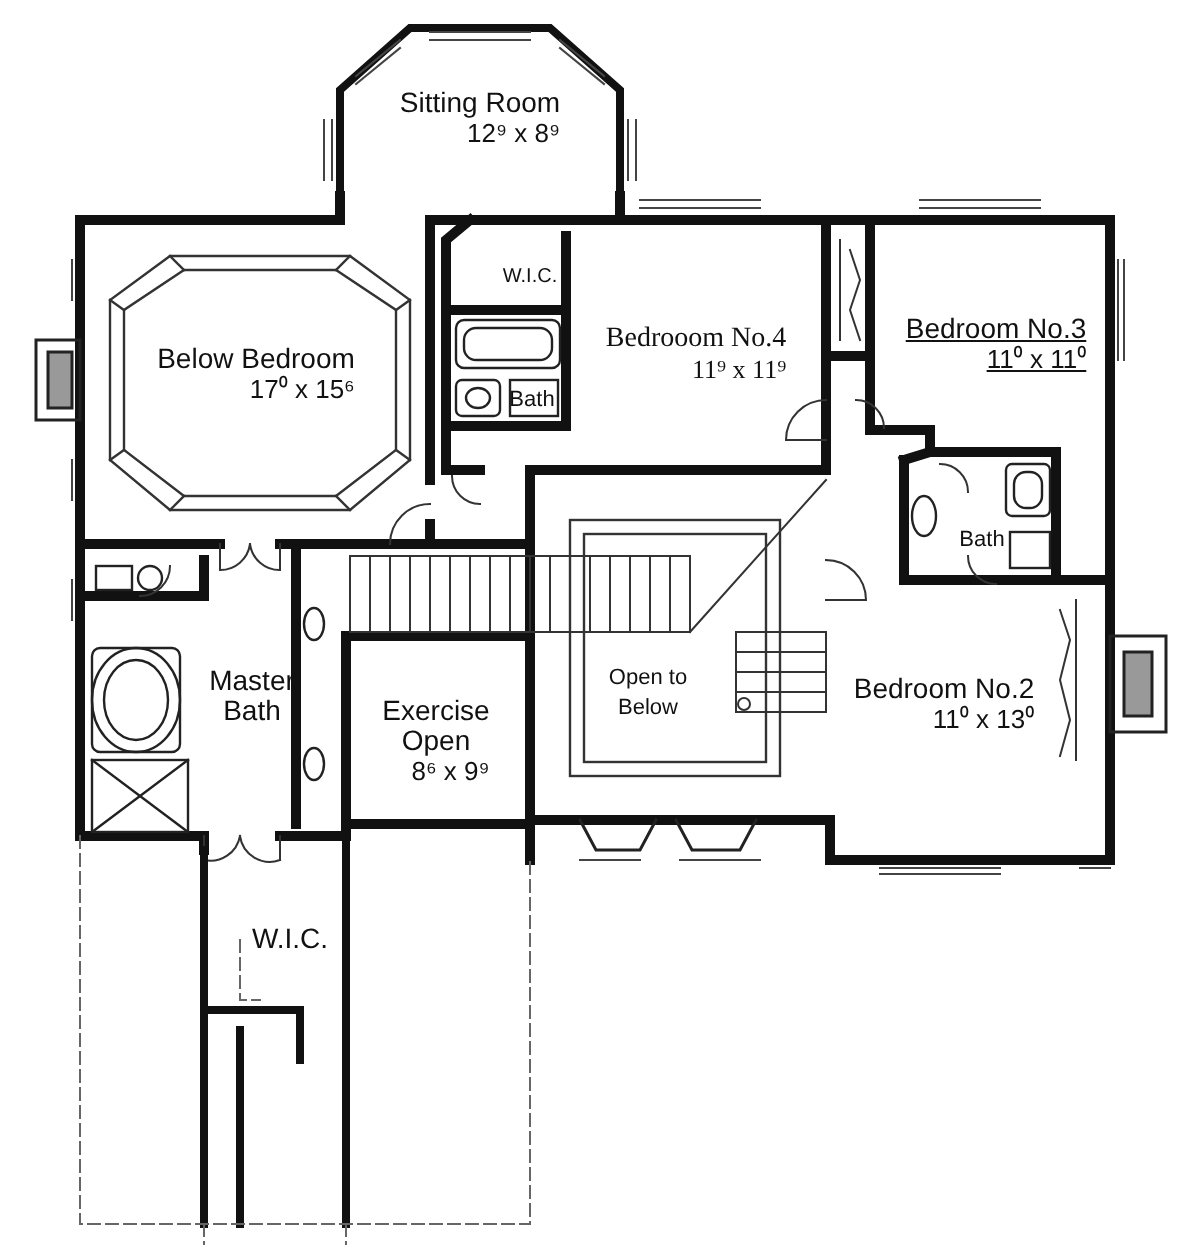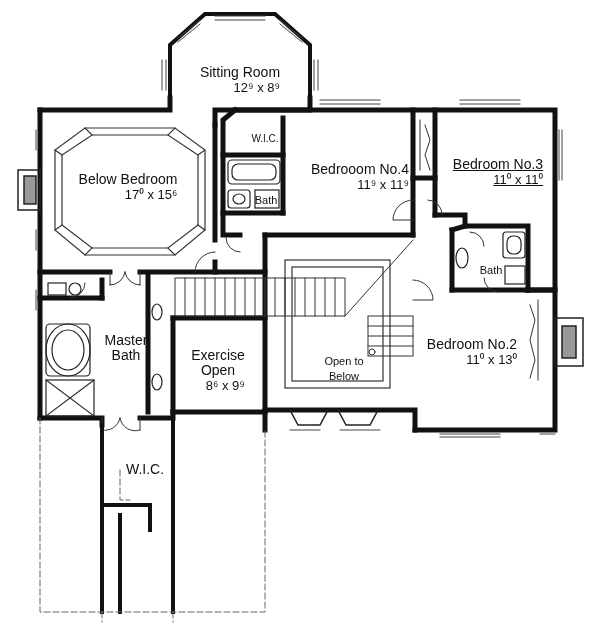--- a/index.html
+++ b/index.html
@@ -207,31 +207,31 @@
     </g>
     <g stroke-width="1" stroke="#666" stroke-dasharray="6,3">
       <polyline points="40,418 40,612 265,612 265,430"></polyline>
       <line x1="102" y1="612" x2="102" y2="622"></line>
       <line x1="173" y1="612" x2="173" y2="622"></line>
       <polyline points="120,470 120,500 130,500"></polyline>
     </g>
   </g>
 </svg>
 
-<div class="label" style="left:240px; top:44px;margin-top:21px;">
+<div class="label" style="left:240px; top:44px;">
   <span>Sitting Room</span>
   <span class="dim">12⁹ x 8⁹</span>
 </div>
 
 <div class="label" style="left:128px; top:172px;">
   <span>Below Bedroom</span>
   <span class="dim">17⁰ x 15⁶</span>
 </div>
 
-<div class="label" style="left:360px; top:162px;">
+<div class="label" style="left:348px; top:162px;font-family:Liberation Serif, serif;">
   <span>Bedrooom No.4</span>
   <span class="dim">11⁹ x 11⁹</span>
 </div>
 
 <div class="label" style="left:498px; top:157px;text-decoration:underline;">
   <span>Bedroom No.3</span>
   <span class="dim">11⁰ x 11⁰</span>
 </div>
 
 <div class="label" style="left:472px; top:337px;">
@@ -243,21 +243,21 @@
   <span>Exercise</span><br>
   <span>Open</span>
   <span class="dim">8⁶ x 9⁹</span>
 </div>
 
 <div class="label" style="left:126px; top:333px;">
   <span>Master</span><br>
   <span>Bath</span>
 </div>
 
-<div class="label small" style="left:344px; top:332px;margin-top:22px;">
+<div class="label small" style="left:324px; top:332px;">
   <span>Open to</span><br>
   <span>Below</span>
 </div>
 
 <div class="label" style="left:145px; top:462px;">
   <span>W.I.C.</span>
 </div>
 
 <div class="label tiny" style="left:265px; top:131px;">
   <span>W.I.C.</span>

